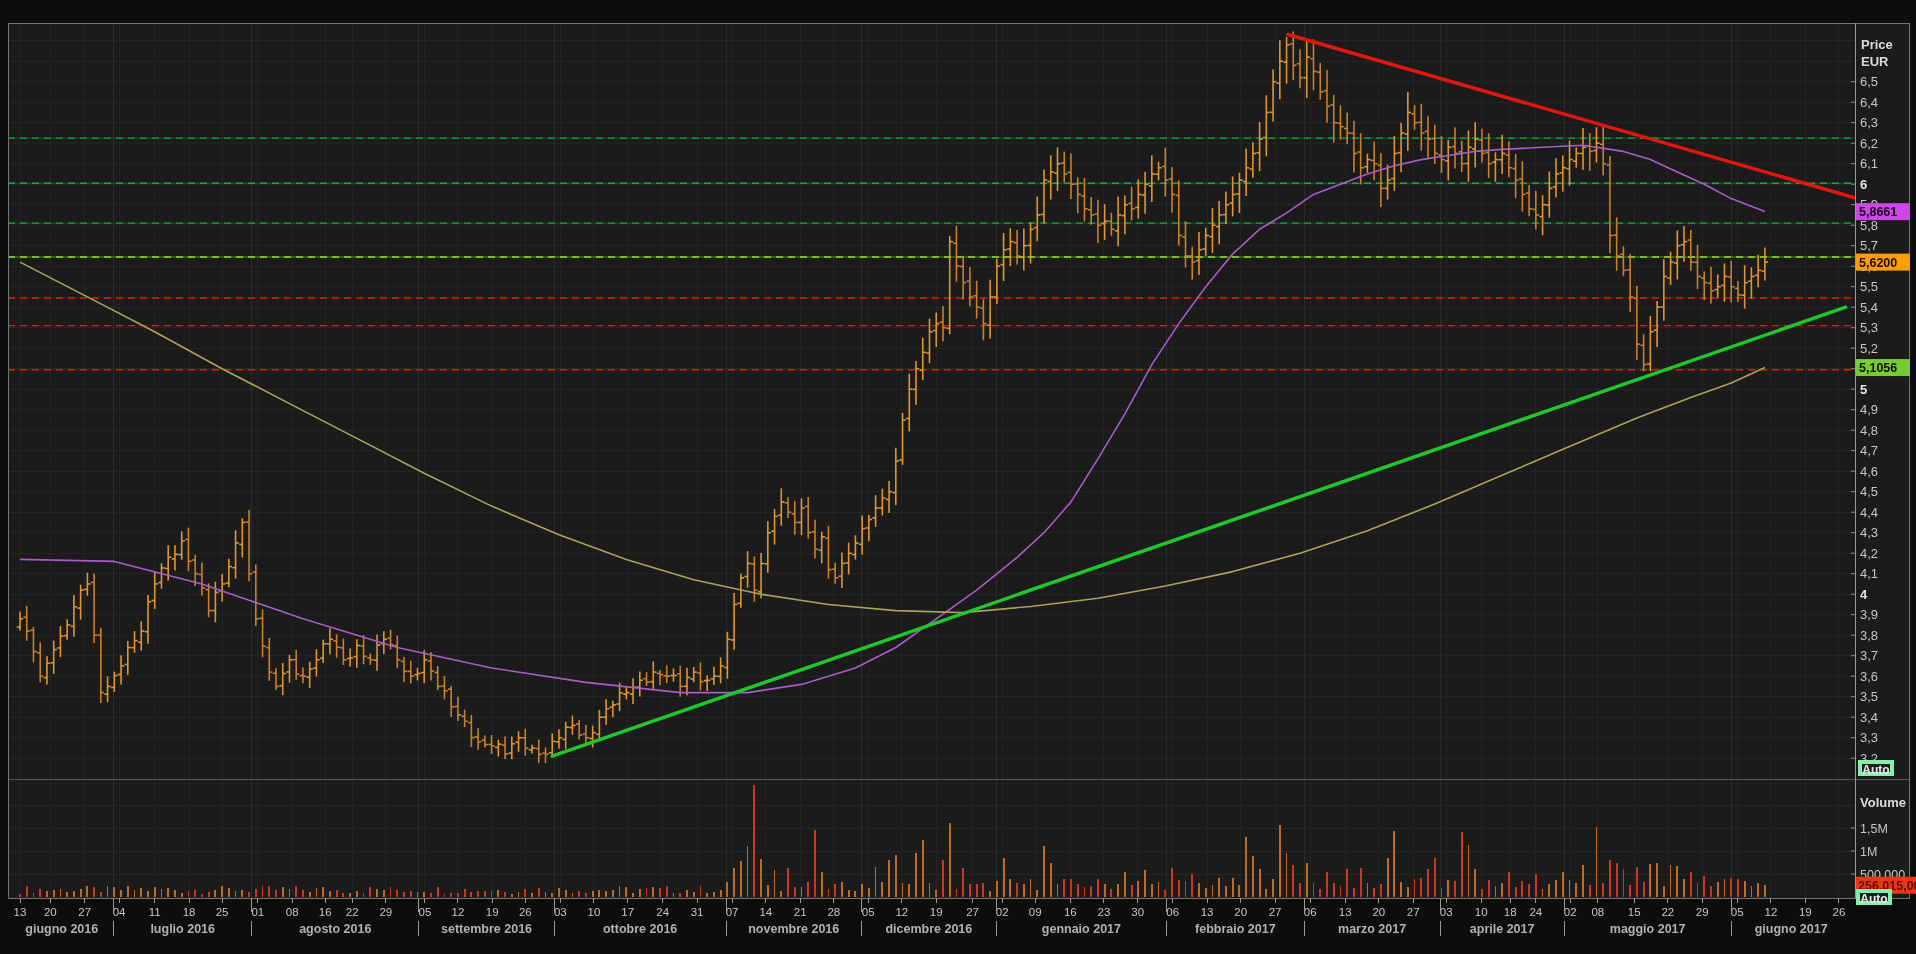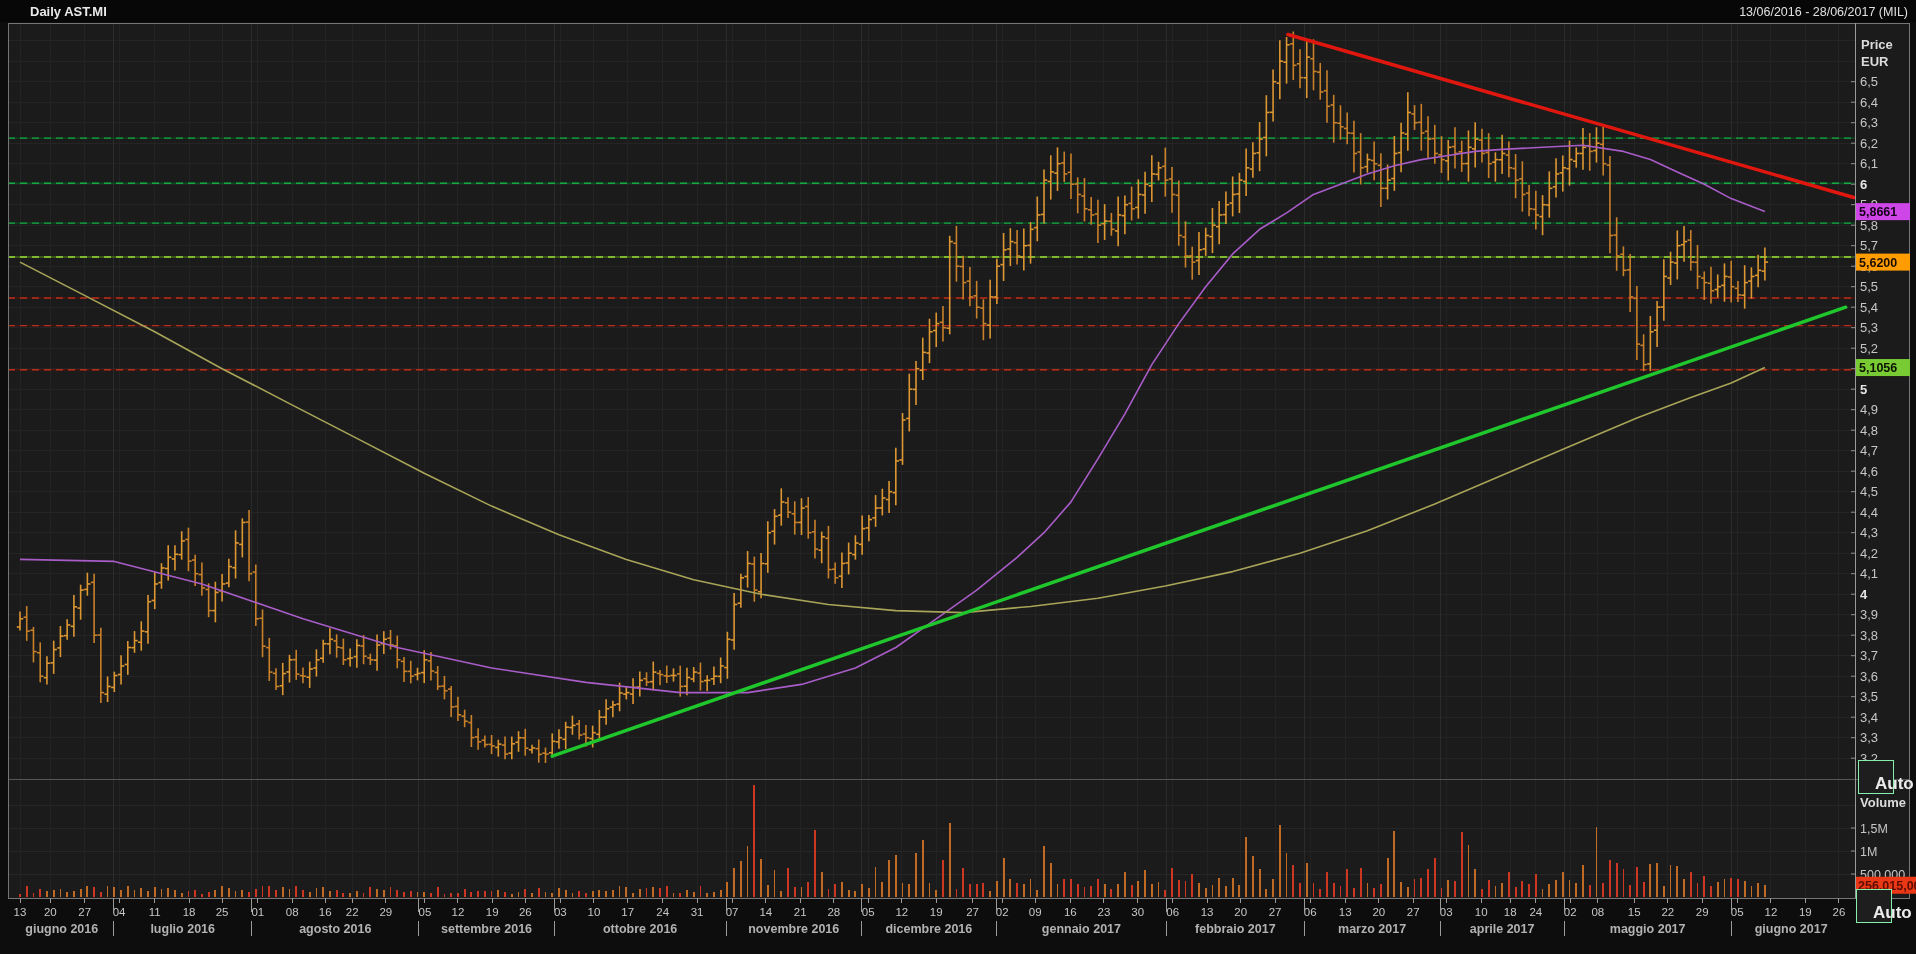--- a/index.html
+++ b/index.html
@@ -2,32 +2,28 @@
 <html><head>
 <meta charset="utf-8">
 <style>
   html,body{margin:0;padding:0;background:#0d0d0d;}
   body{font-family:"Liberation Sans","DejaVu Sans",sans-serif;}
   #stage{position:relative;width:1916px;height:954px;background:#0d0d0d;overflow:hidden;}
   #topbar{position:absolute;left:0;top:0;width:1916px;height:22px;background:#070707;z-index:5;}
   #title{position:absolute;left:30px;top:4px;font-size:13px;font-weight:bold;color:#eaeaea;}
   #daterange{position:absolute;right:8px;top:5px;font-size:12.5px;color:#e0e0e0;}
   #chartsvg{position:absolute;left:0;top:0;}
-  .autobtn{position:absolute;width:36px;height:16px;background:#1e1e1e;border:1px solid #86efac;
-           color:#ececec;font-family:"Liberation Sans",sans-serif;font-size:17px;font-weight:bold;
-           padding:16px;line-height:13px;cursor:pointer;z-index:6;}
+  .autobtn{position:absolute;width:36px;height:16px;background:#1e1e1e;border:4px solid #86efac;
+           color:#ececec;font-family:"Liberation Sans",sans-serif;font-size:12px;font-weight:bold;
+           padding:0;line-height:13px;cursor:pointer;z-index:6;}
 </style>
 </head>
 <body>
 
 <div id="stage">
-  <div id="topbar">
-    <span id="title">Daily AST.MI</span>
-    <span id="daterange">13/06/2016 - 28/06/2017 (MIL)</span>
-  </div>
   <svg id="chartsvg" width="1916" height="954">
       <rect x="0" y="22" width="1916" height="932" fill="#0d0d0d"></rect>
       <rect x="8" y="23" width="1901" height="875" fill="#1b1b1b"></rect>
       <line x1="8" y1="758.2" x2="1855" y2="758.2" stroke="#242424" stroke-width="1" shape-rendering="crispEdges"></line>
       <line x1="8" y1="737.7" x2="1855" y2="737.7" stroke="#242424" stroke-width="1" shape-rendering="crispEdges"></line>
       <line x1="8" y1="717.1999999999999" x2="1855" y2="717.1999999999999" stroke="#242424" stroke-width="1" shape-rendering="crispEdges"></line>
       <line x1="8" y1="696.6999999999999" x2="1855" y2="696.6999999999999" stroke="#242424" stroke-width="1" shape-rendering="crispEdges"></line>
       <line x1="8" y1="676.1999999999999" x2="1855" y2="676.1999999999999" stroke="#242424" stroke-width="1" shape-rendering="crispEdges"></line>
       <line x1="8" y1="655.6999999999999" x2="1855" y2="655.6999999999999" stroke="#242424" stroke-width="1" shape-rendering="crispEdges"></line>
       <line x1="8" y1="635.1999999999999" x2="1855" y2="635.1999999999999" stroke="#242424" stroke-width="1" shape-rendering="crispEdges"></line>

